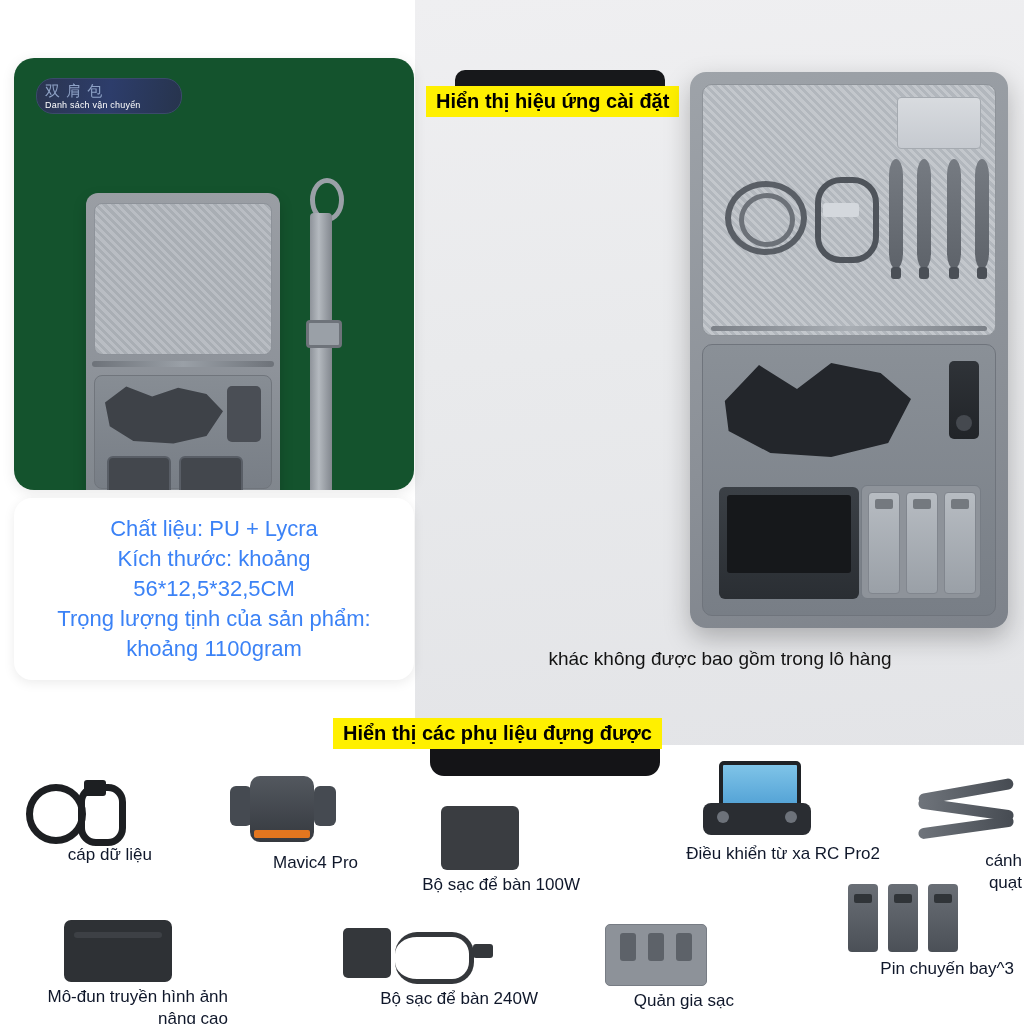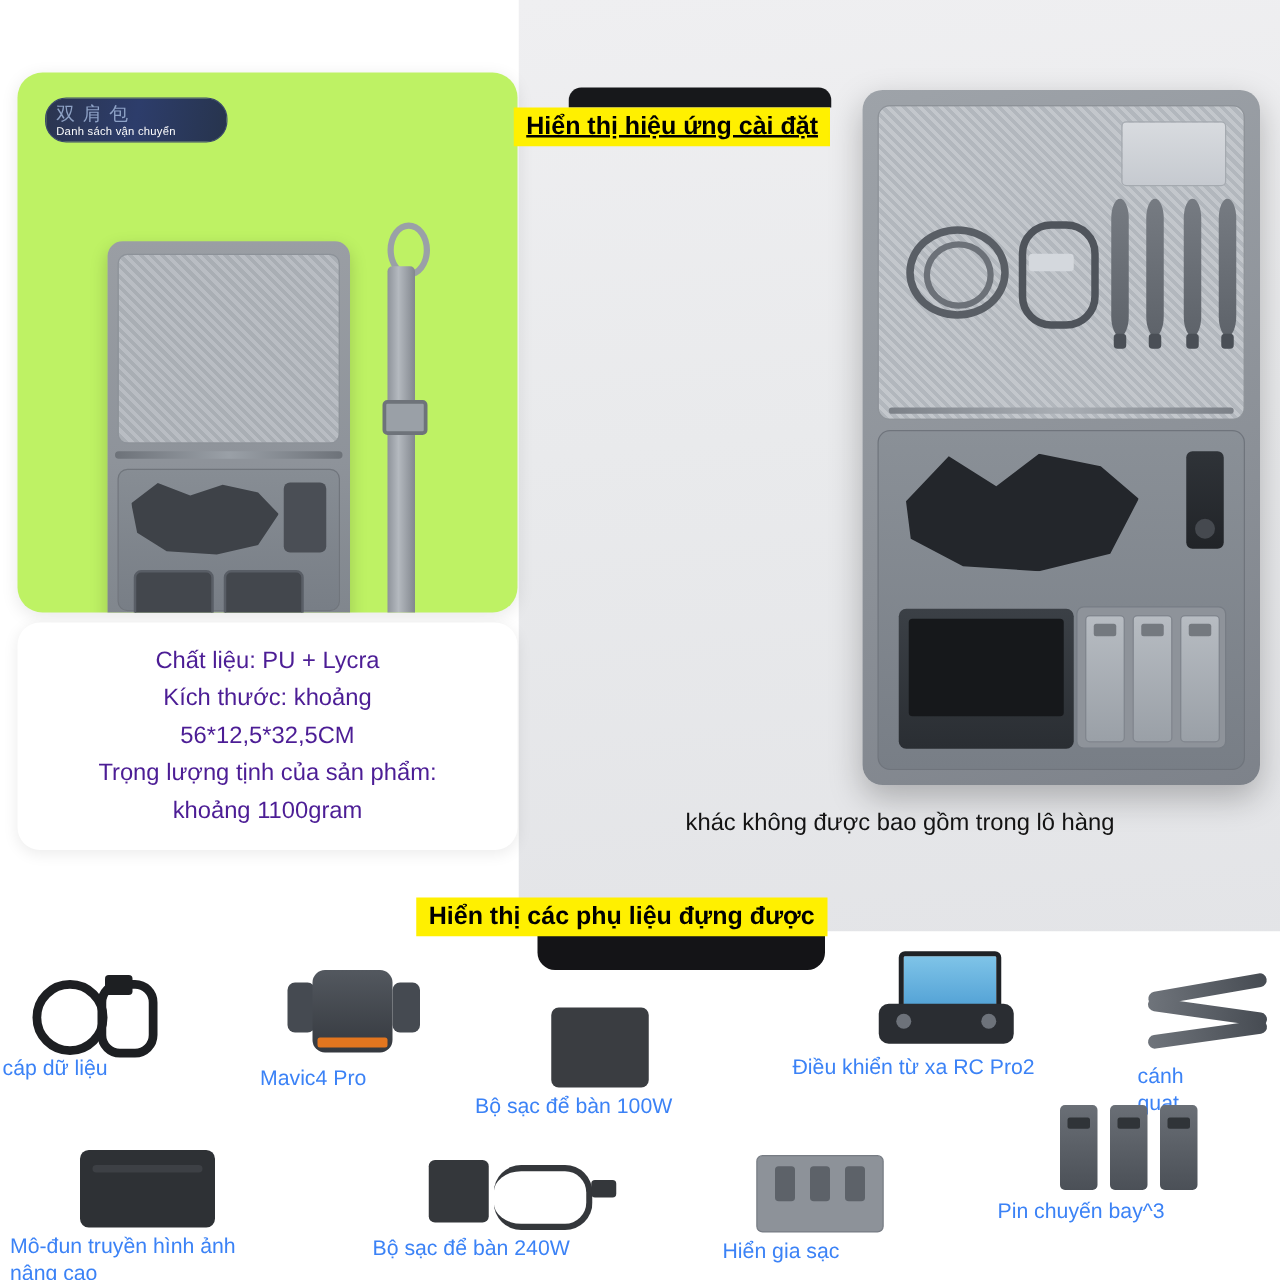--- a/index.html
+++ b/index.html
@@ -45,21 +45,21 @@
     left: 455px; top: 70px; width: 210px; height: 16px;
     background: #17181b;
     border-radius: 10px 10px 0 0;
   }
 
   
   .left-card {
     position: absolute;
     left: 14px; top: 58px;
     width: 400px; height: 432px;
-    background: #bef264;
+    background: #14532d;
     border-radius: 20px;
     box-shadow: 0 3px 14px rgba(0,0,0,.09);
     overflow: hidden;
   }
   .badge-pill {
     position: absolute;
     left: 22px; top: 20px;
     width: 144px; height: 34px;
     border-radius: 17px;
     background: linear-gradient(100deg,#2b3550,#2d3d6b 50%,#27344d);
@@ -146,37 +146,37 @@
     left: 14px; top: 498px;
     width: 400px; height: 182px;
     background: #fff;
     border-radius: 18px;
     box-shadow: 0 3px 12px rgba(0,0,0,.08);
     display: flex; flex-direction: column;
     align-items: center; justify-content: center;
     padding: 6px 10px; box-sizing: border-box;
   }
   .spec-line {
-    font-size: 19px;
+    font-size: 22px;
     line-height: 30px;
     text-align: center;
-    color: #4c1d95;
+    color: #3b82f6;
   }
 
   
   .hl {
     position: absolute;
     background: #fff000;
     color: #000;
     font-size: 20px;
     font-weight: bold;
     padding: 4px 10px;
     white-space: nowrap;
   }
-  #hl-top { left: 411px; top: 86px; text-decoration: underline; }
+  #hl-top { left: 426px; top: 86px; }
   #hl-mid { left: 333px; top: 718px; }
 
   
   .case {
     position: absolute;
     left: 690px; top: 72px;
     width: 318px; height: 556px;
     background: linear-gradient(160deg,#9ea3a9,#8b9097 60%,#7d828a);
     border-radius: 16px;
     box-shadow: 0 10px 26px rgba(0,0,0,.25);
@@ -278,24 +278,24 @@
   .note {
     position: absolute;
     left: 440px; top: 645px; width: 560px;
     text-align: center;
     font-size: 19px;
     line-height: 28px;
     color: #131313;
   }
   .acc {
     position: absolute;
-    text-align: left;
+    text-align: right;
     font-size: 17px;
     line-height: 22px;
-    color: #3b82f6;
+    color: #0f172a;
   }
   .acc .art {
     position: relative;
     margin: 0 auto 4px auto;
   }
   .acc .cap { display: block; }
 
   
   .art-cable { width: 110px; height: 62px; }
   .art-cable .loop {
@@ -528,21 +528,21 @@
     </div>
     <span class="cap">Bộ sạc để bàn 240W</span>
   </div>
 
   <div class="acc" style="left:578px; top:924px; width:156px;">
     <div class="art art-hub">
       <span class="pin a"></span>
         <span class="pin b"></span>
         <span class="pin c"></span>
     </div>
-    <span class="cap">Hiển gia sạc</span>
+    <span class="cap">Quản gia sạc</span>
   </div>
 
   <div class="acc" style="left:798px; top:884px; width:216px;">
     <div class="art art-batts">
       <span class="bt b1"></span>
         <span class="bt b2"></span>
         <span class="bt b3"></span>
     </div>
     <span class="cap">Pin chuyến bay^3</span>
   </div>

